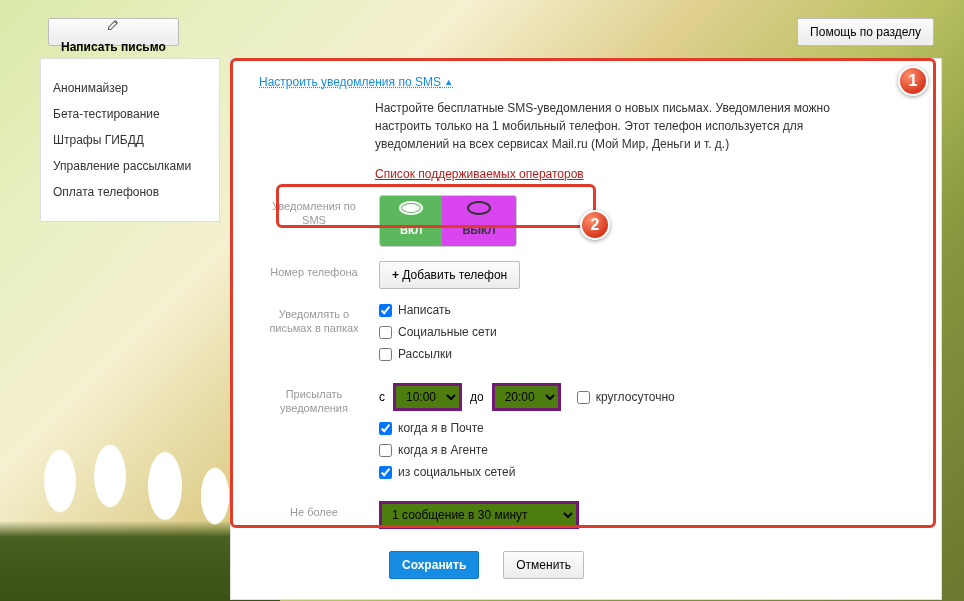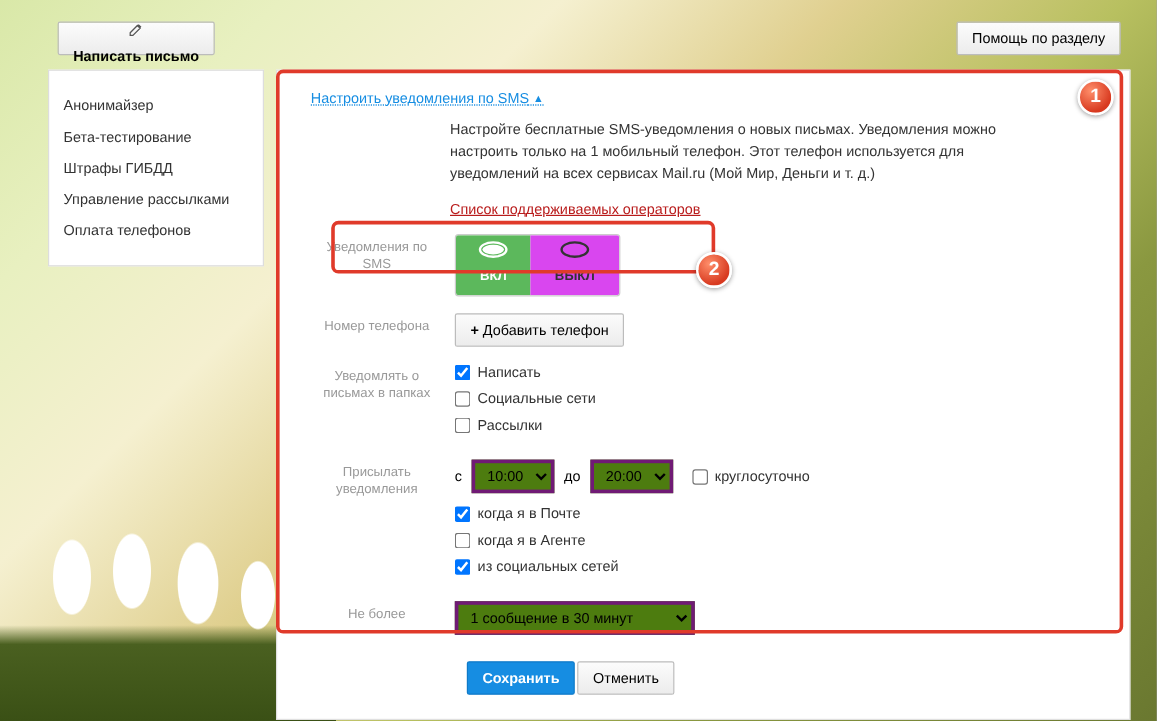--- a/index.html
+++ b/index.html
@@ -150,21 +150,21 @@
 .chk-row { display: flex; align-items: center; gap: 6px; margin-bottom: 8px; color: #333; }
 .chk-row input { cursor: pointer; }
 .time-row { display: flex; align-items: center; gap: 8px; margin-bottom: 10px; }
 select {
   padding: 3px 6px;
   border: 3px solid #701a75;
   background: #4d7c0f;
   font-size: 12px;
   cursor: pointer;
 }
-.footer-buttons { margin-left: 130px; margin-top: 22px; display: flex; gap: 2px; }
+.footer-buttons { margin-left: 130px; margin-top: 22px; display: flex; gap: 24px; }
 .up-caret { font-size: 9px; vertical-align: 1px; }
 .plus { font-weight: bold; }
 .edit-icon svg { width: 12px; height: 12px; }
 </style>
 </head>
 <body>
 
 <div class="bg"></div>
 
 <div class="app">

